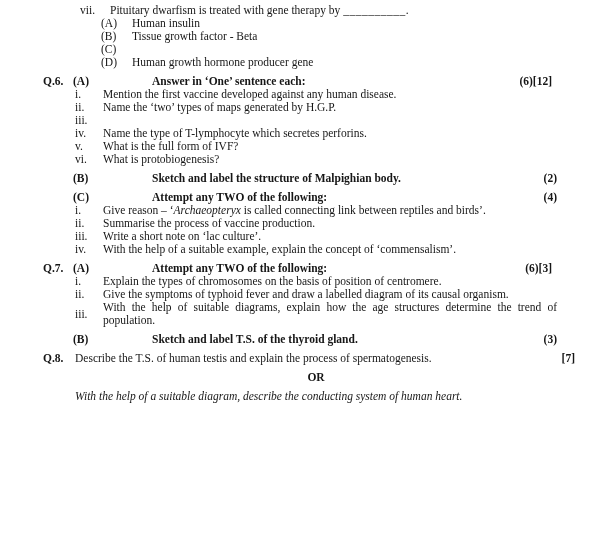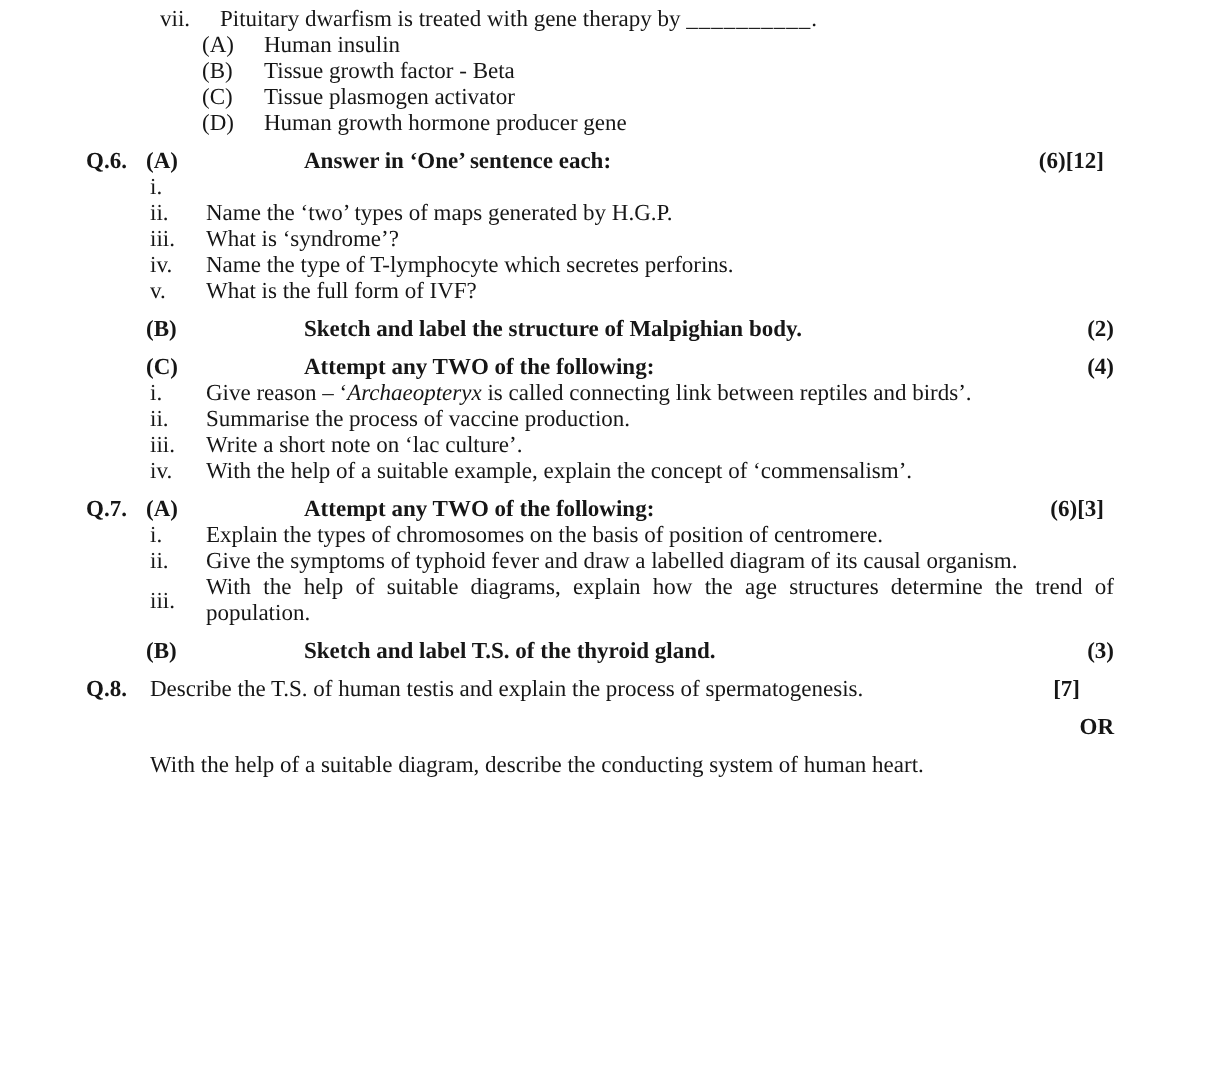--- a/index.html
+++ b/index.html
@@ -38,26 +38,26 @@
   .srow { margin-left: 73px; padding-right: 49px; }
   .srow .slabel { width: 33px; }
 
   
   .item { margin-left: 75px; padding-right: 49px; }
   .inum { width: 28px; flex: none; }
   .itext { flex: 1; }
   .justify { text-align: justify; }
 
   
-  .q8row { margin-left: 43px; padding-right: 66px; }
+  .q8row { margin-left: 43px; padding-right: 31px; }
   .q8num { width: 32px; flex: none; font-weight: bold; }
   .q8text { flex: 1; }
 
-  .or-row { margin-left: 75px; width: 482px; text-align: right; font-weight: bold; display: block; }
-  .alt-row { margin-left: 75px; padding-right: 49px; }
+  .or-row { margin-left: 75px; width: 482px; text-align: center; font-weight: bold; display: block; }
+  .alt-row { margin-left: 75px; padding-right: 49px; font-style: italic; }
 
   .it { font-style: italic; }
   .blank { letter-spacing: 0.5px; }
 </style>
 </head>
 <body>
 
 <div class="page">
 
   <div class="row mcq-q">
@@ -67,51 +67,54 @@
   <div class="row opt">
     <span class="opt-label">(A)</span>
     <span>Human insulin</span>
   </div>
   <div class="row opt">
     <span class="opt-label">(B)</span>
     <span>Tissue growth factor - Beta</span>
   </div>
   <div class="row opt">
     <span class="opt-label">(C)</span>
-    <span>Tissue plasmogen activator</span>
   </div>
   <div class="row opt">
     <span class="opt-label">(D)</span>
     <span>Human growth hormone producer gene</span>
   </div>
 
   <div class="row qrow gap">
     <span class="qnum">Q.6.</span>
     <span class="slabel">(A)</span>
     <span class="heading">Answer in ‘One’ sentence each:</span>
     <span class="marks">(6)[12]</span>
   </div>
   <div class="row item">
     <span class="inum">i.</span>
+    <span class="itext">Mention the first vaccine developed against any human disease.</span>
   </div>
   <div class="row item">
     <span class="inum">ii.</span>
     <span class="itext">Name the ‘two’ types of maps generated by H.G.P.</span>
   </div>
   <div class="row item">
     <span class="inum">iii.</span>
-    <span class="itext">What is ‘syndrome’?</span>
   </div>
   <div class="row item">
     <span class="inum">iv.</span>
     <span class="itext">Name the type of T-lymphocyte which secretes perforins.</span>
   </div>
   <div class="row item">
     <span class="inum">v.</span>
     <span class="itext">What is the full form of IVF?</span>
+  </div>
+  <div class="row item">
+    <span class="inum">vi.</span>
+    <span class="itext">What is protobiogenesis?</span>
   </div>
 
   <div class="row srow gap">
     <span class="slabel">(B)</span>
     <span class="heading">Sketch and label the structure of Malpighian body.</span>
     <span class="marks">(2)</span>
   </div>
 
   <div class="row srow gap">
     <span class="slabel">(C)</span>

